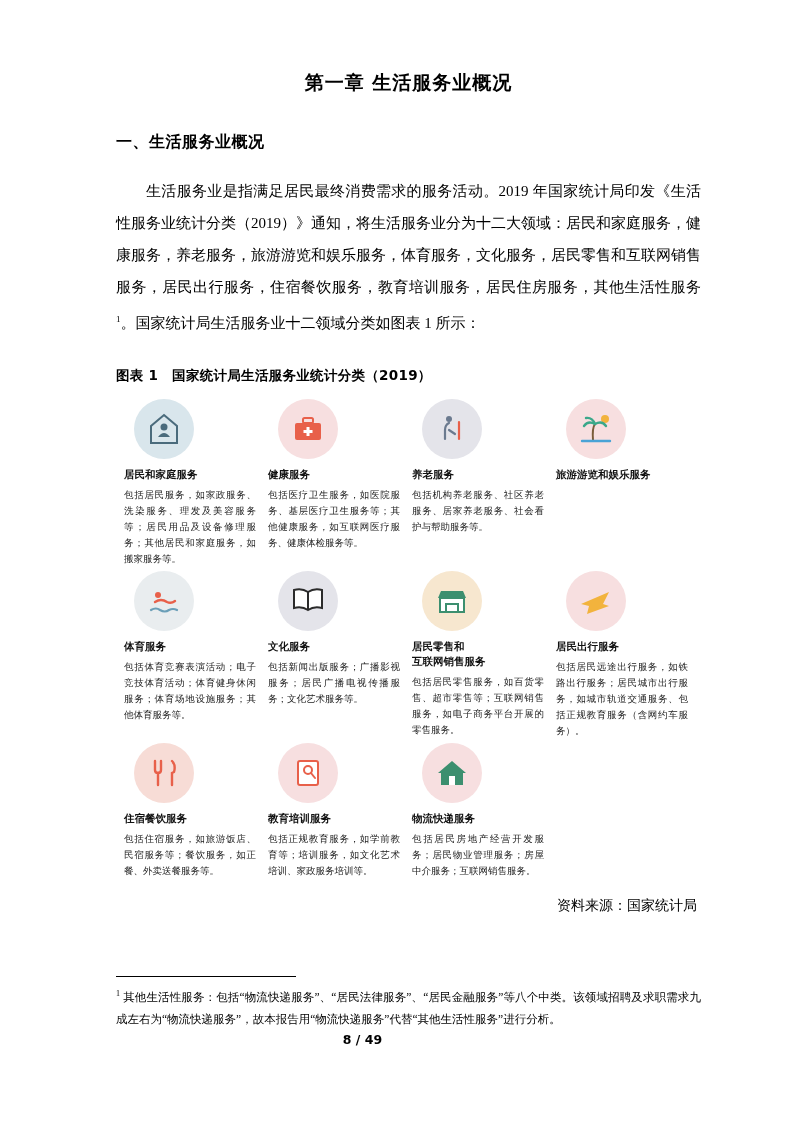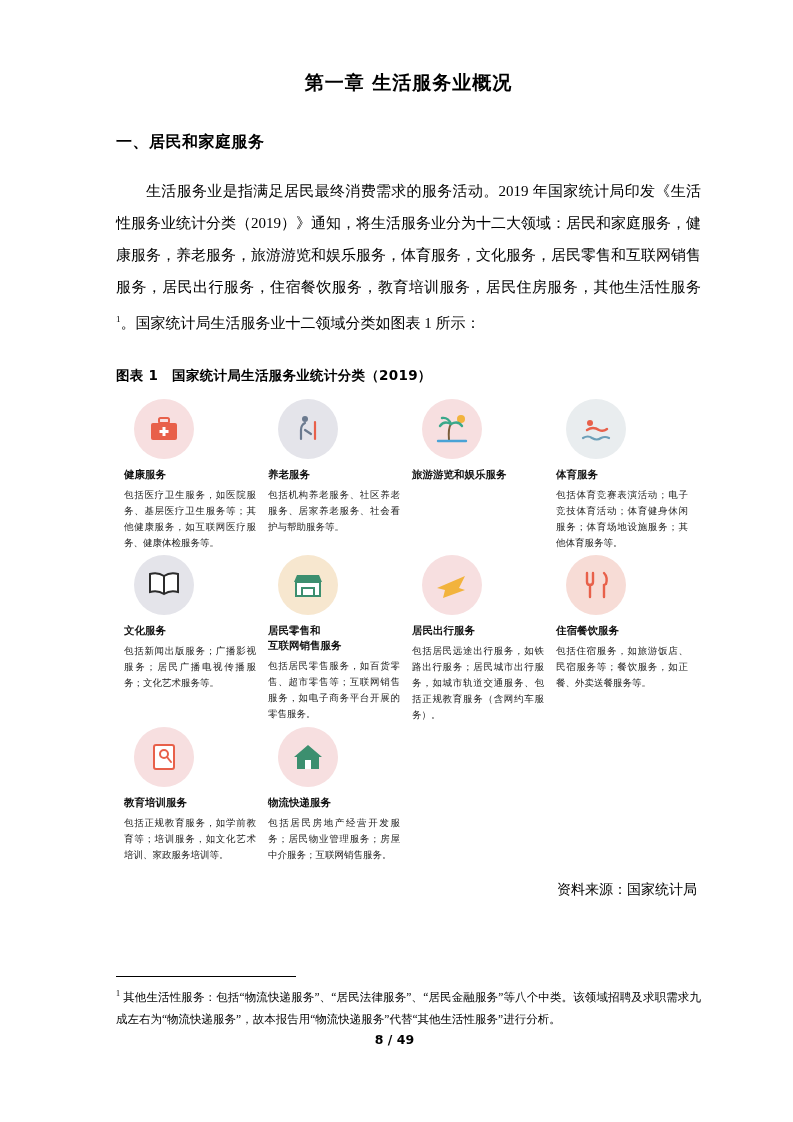--- a/index.html
+++ b/index.html
@@ -130,40 +130,50 @@
   }
   .page-number {
     position: absolute;
     left: 0;
     top: 1032px;
     width: 701px;
     text-align: center;
     font-family: "DejaVu Sans", "Liberation Sans", sans-serif;
     font-size: 12.5px;
     font-weight: bold;
-    margin-left: 32px;
   }
   svg { display: block; }
 </style>
 </head>
 <body>
 
 <div class="page">
   <div class="content">
 
     <h1 class="chapter-title">第一章 生活服务业概况</h1>
 
-    <h2 class="section-title">一、居民和家庭服务</h2>
+    <h2 class="section-title">一、生活服务业概况</h2>
 
     <p class="body-text"><span>生活服务业是指满足居民最终消费需求的服务活动。2019 年国家统计局印发《生活性服务业统计分类（2019）》通知，将生活服务业分为十二大领域：居民和家庭服务，健康服务，养老服务，旅游游览和娱乐服务，体育服务，文化服务，居民零售和互联网销售服务，居民出行服务，住宿餐饮服务，教育培训服务，居民住房服务，其他生活性服务</span><sup>1</sup><span>。国家统计局生活服务业十二领域分类如图表 1 所示：</span></p>
 
     <div class="figure-title">图表 1　国家统计局生活服务业统计分类（2019）</div>
 
     <div class="grid">
 
+      <div class="cell">
+        <div class="icon-wrap" style="background:#d9e6ec">
+          <svg width="38" height="38" viewBox="0 0 38 38">
+            <path d="M19 5 L32 16 L32 33 L6 33 L6 16 Z" fill="none" stroke="#4a6b7c" stroke-width="2"></path>
+            <circle cx="19" cy="17" r="3.5" fill="#4a6b7c"></circle>
+            <path d="M13 27 q6 -8 12 0 z" fill="#4a6b7c"></path>
+          </svg>
+        </div>
+        <div class="cell-title">居民和家庭服务</div>
+        <div class="cell-desc">包括居民服务，如家政服务、洗染服务、理发及美容服务等；居民用品及设备修理服务；其他居民和家庭服务，如搬家服务等。</div>
+      </div>
 
       <div class="cell">
         <div class="icon-wrap" style="background:#f7dfe0">
           <svg width="38" height="38" viewBox="0 0 38 38">
             <rect x="6" y="13" width="26" height="17" rx="2" fill="#e8604a"></rect>
             <rect x="14" y="8" width="10" height="5" rx="1.5" fill="none" stroke="#e8604a" stroke-width="2"></rect>
             <rect x="17.5" y="17" width="3" height="9" fill="#ffffff"></rect>
             <rect x="14.5" y="20" width="9" height="3" fill="#ffffff"></rect>
           </svg>
         </div>

